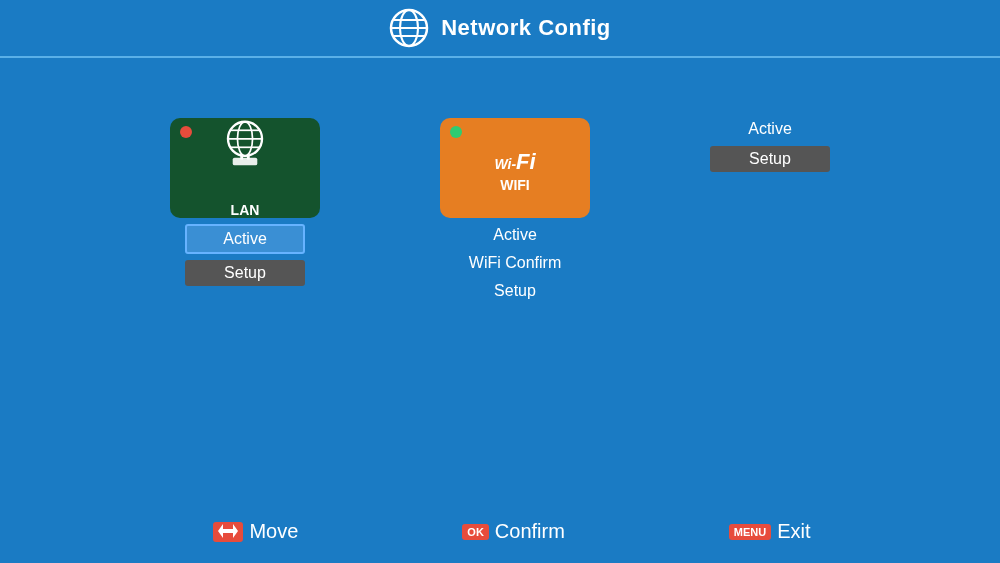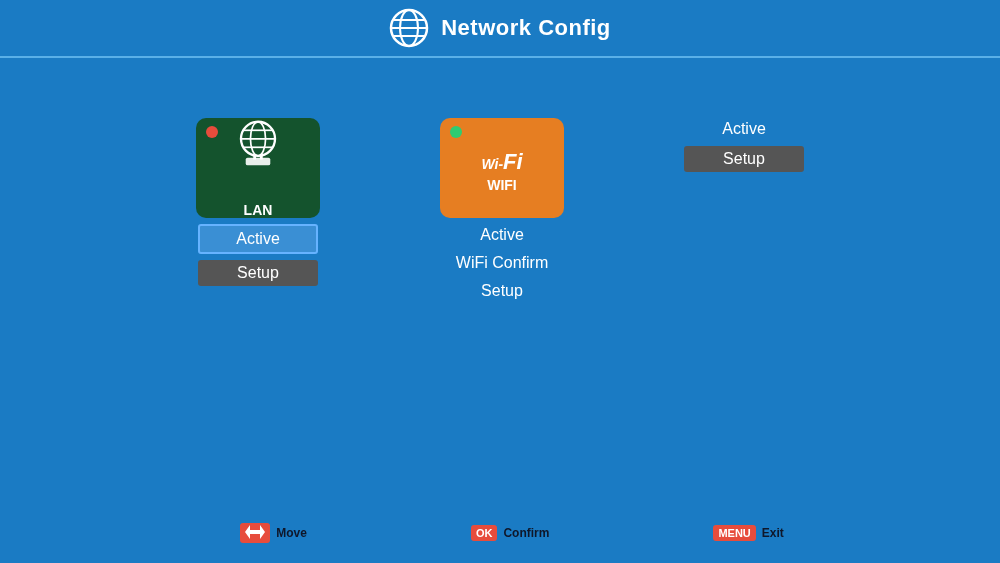--- a/index.html
+++ b/index.html
@@ -49,21 +49,21 @@
     
     .network-item {
       display: flex;
       flex-direction: column;
       align-items: center;
       gap: 6px;
     }
 
     
     .icon-box {
-      width: 124px;
+      width: 150px;
       height: 100px;
       border-radius: 10px;
       display: flex;
       flex-direction: column;
       align-items: center;
       justify-content: center;
       position: relative;
     }
 
     .icon-box.lan {
@@ -146,23 +146,22 @@
       background: #e74c3c;
       color: white;
       font-size: 11px;
       font-weight: bold;
       padding: 2px 5px;
       border-radius: 3px;
       margin-left: 24px;
     }
 
     .footer-text {
-      color: #0f172a;
-      font-size: 12px;
-      font-weight: bold;
+      color: #ffffff;
+      font-size: 20px;
     }
 
     
     .wifi-text {
       font-size: 26px;
       font-weight: 900;
       color: white;
       line-height: 1;
     }
 

